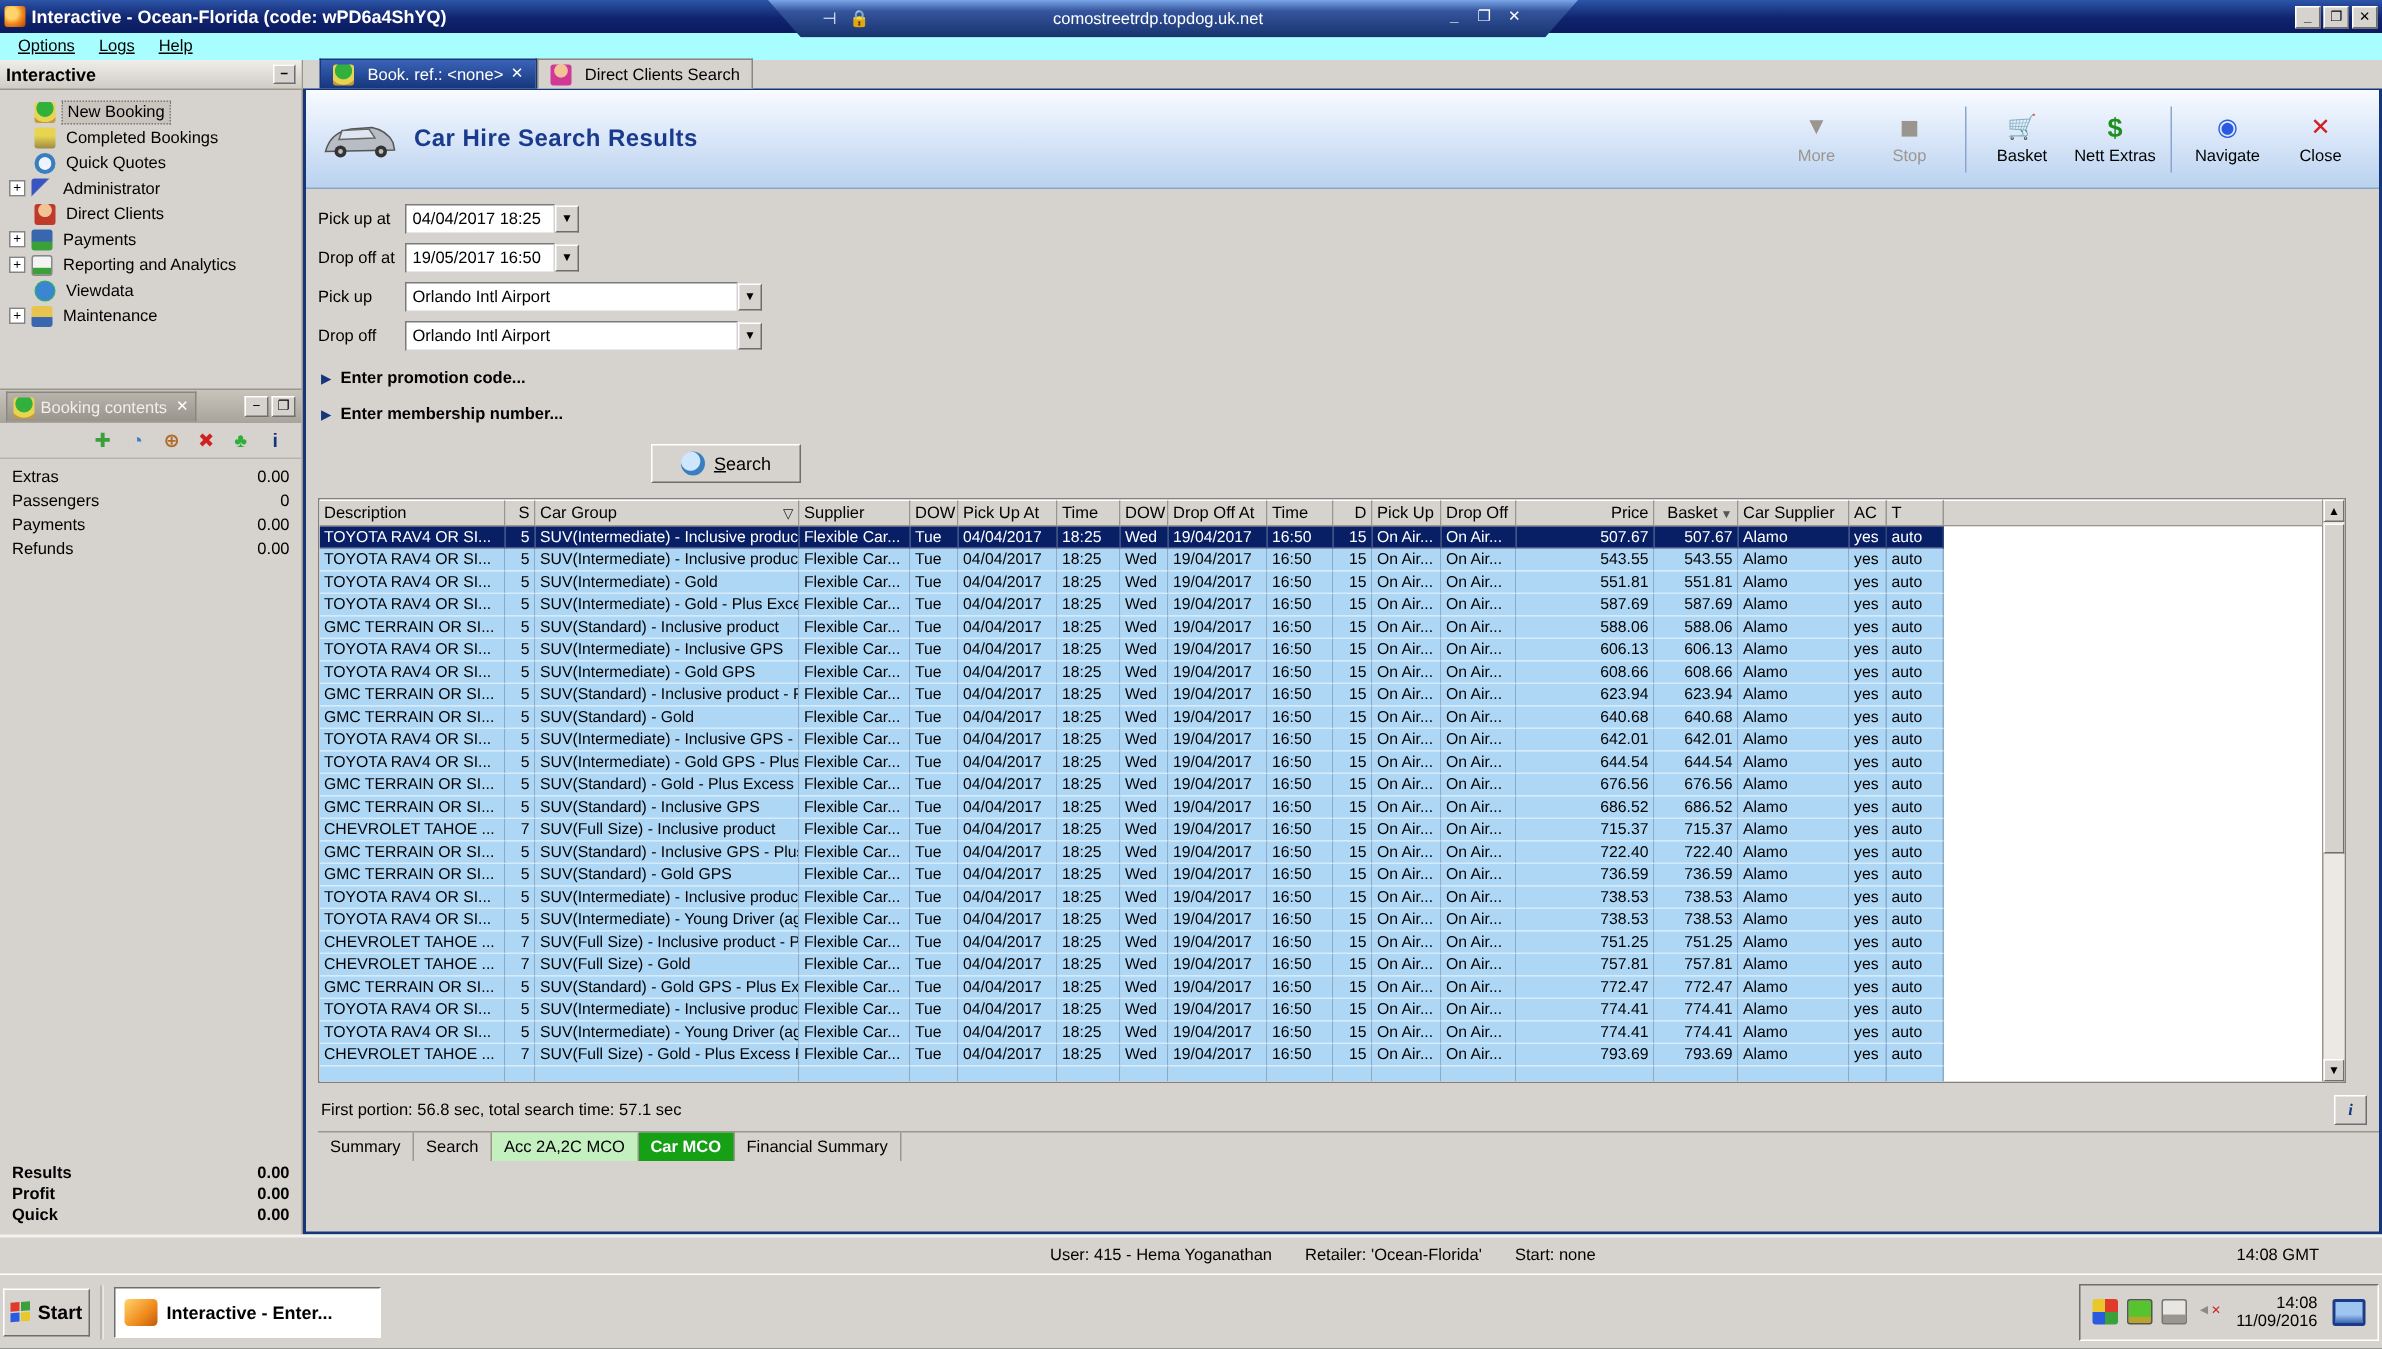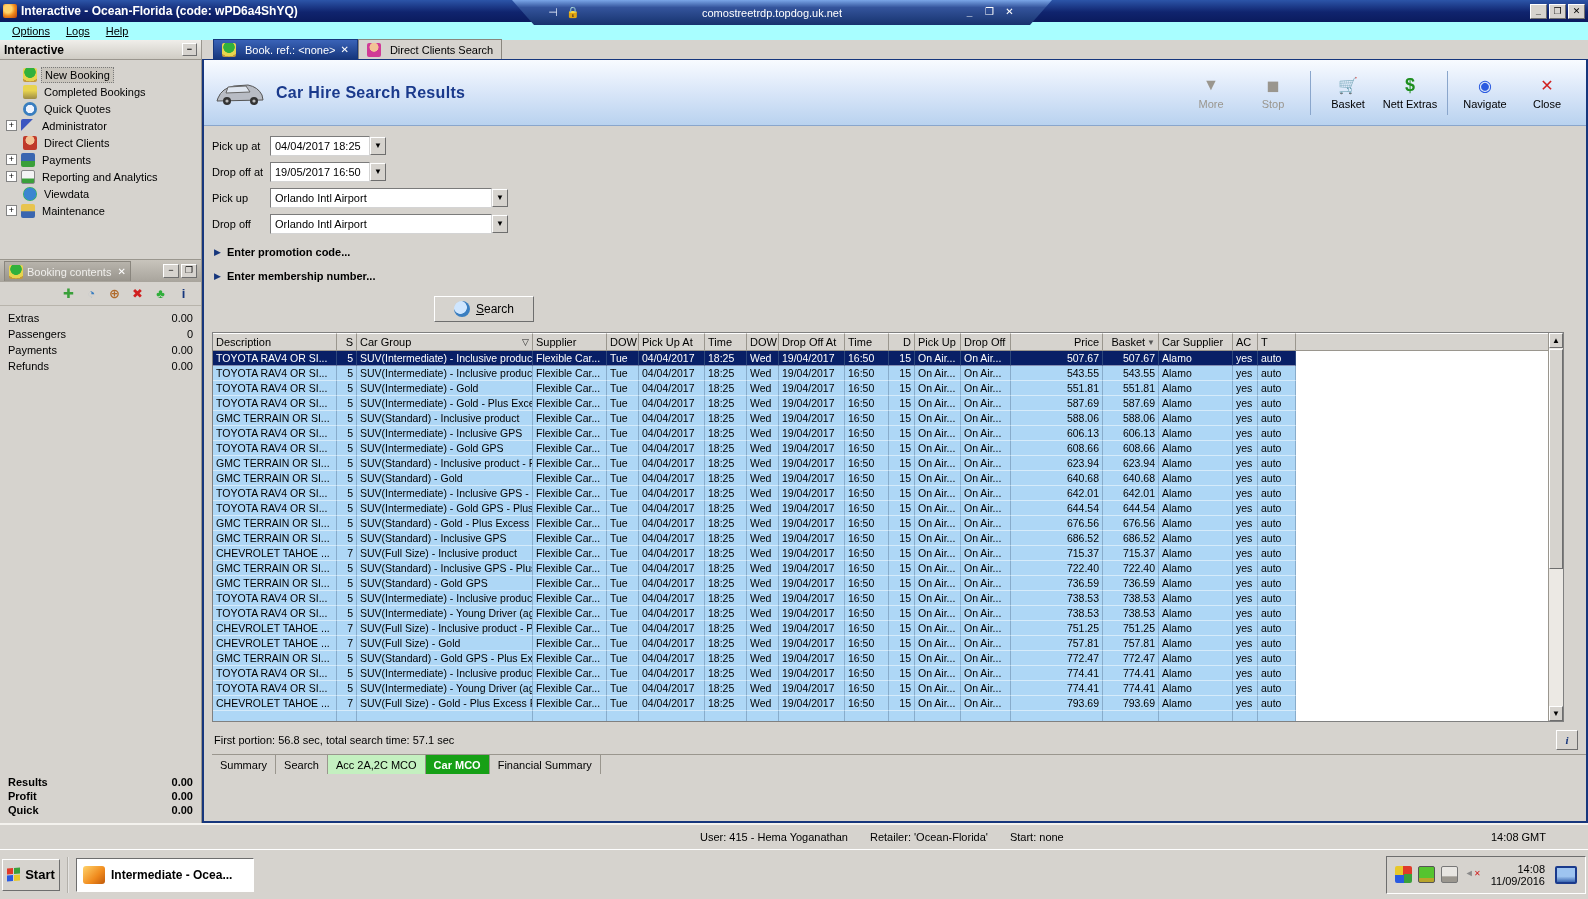--- a/index.html
+++ b/index.html
@@ -1038,21 +1038,21 @@
           <i class="wf1"></i>
           <i class="wf2"></i>
           <i class="wf3"></i>
           <i class="wf4"></i>
         </span>
       <span>Start</span>
     </div>
     <div id="tb-sep"></div>
     <div id="task-btn" class="inb">
       <span class="task-ic"></span>
-      <span>Intermediate - Ocea...</span>
+      <span>Interactive - Enter...</span>
     </div>
     <div id="tray" class="inb">
       <span class="tray-ic ti-avg"></span>
       <span class="tray-ic ti-nic"></span>
       <span class="tray-ic ti-net"></span>
       <span class="tray-ic ti-mute"></span>
       <span id="tray-clock">
         <span>14:08</span><br>
         <span>11/09/2016</span>
       </span>

